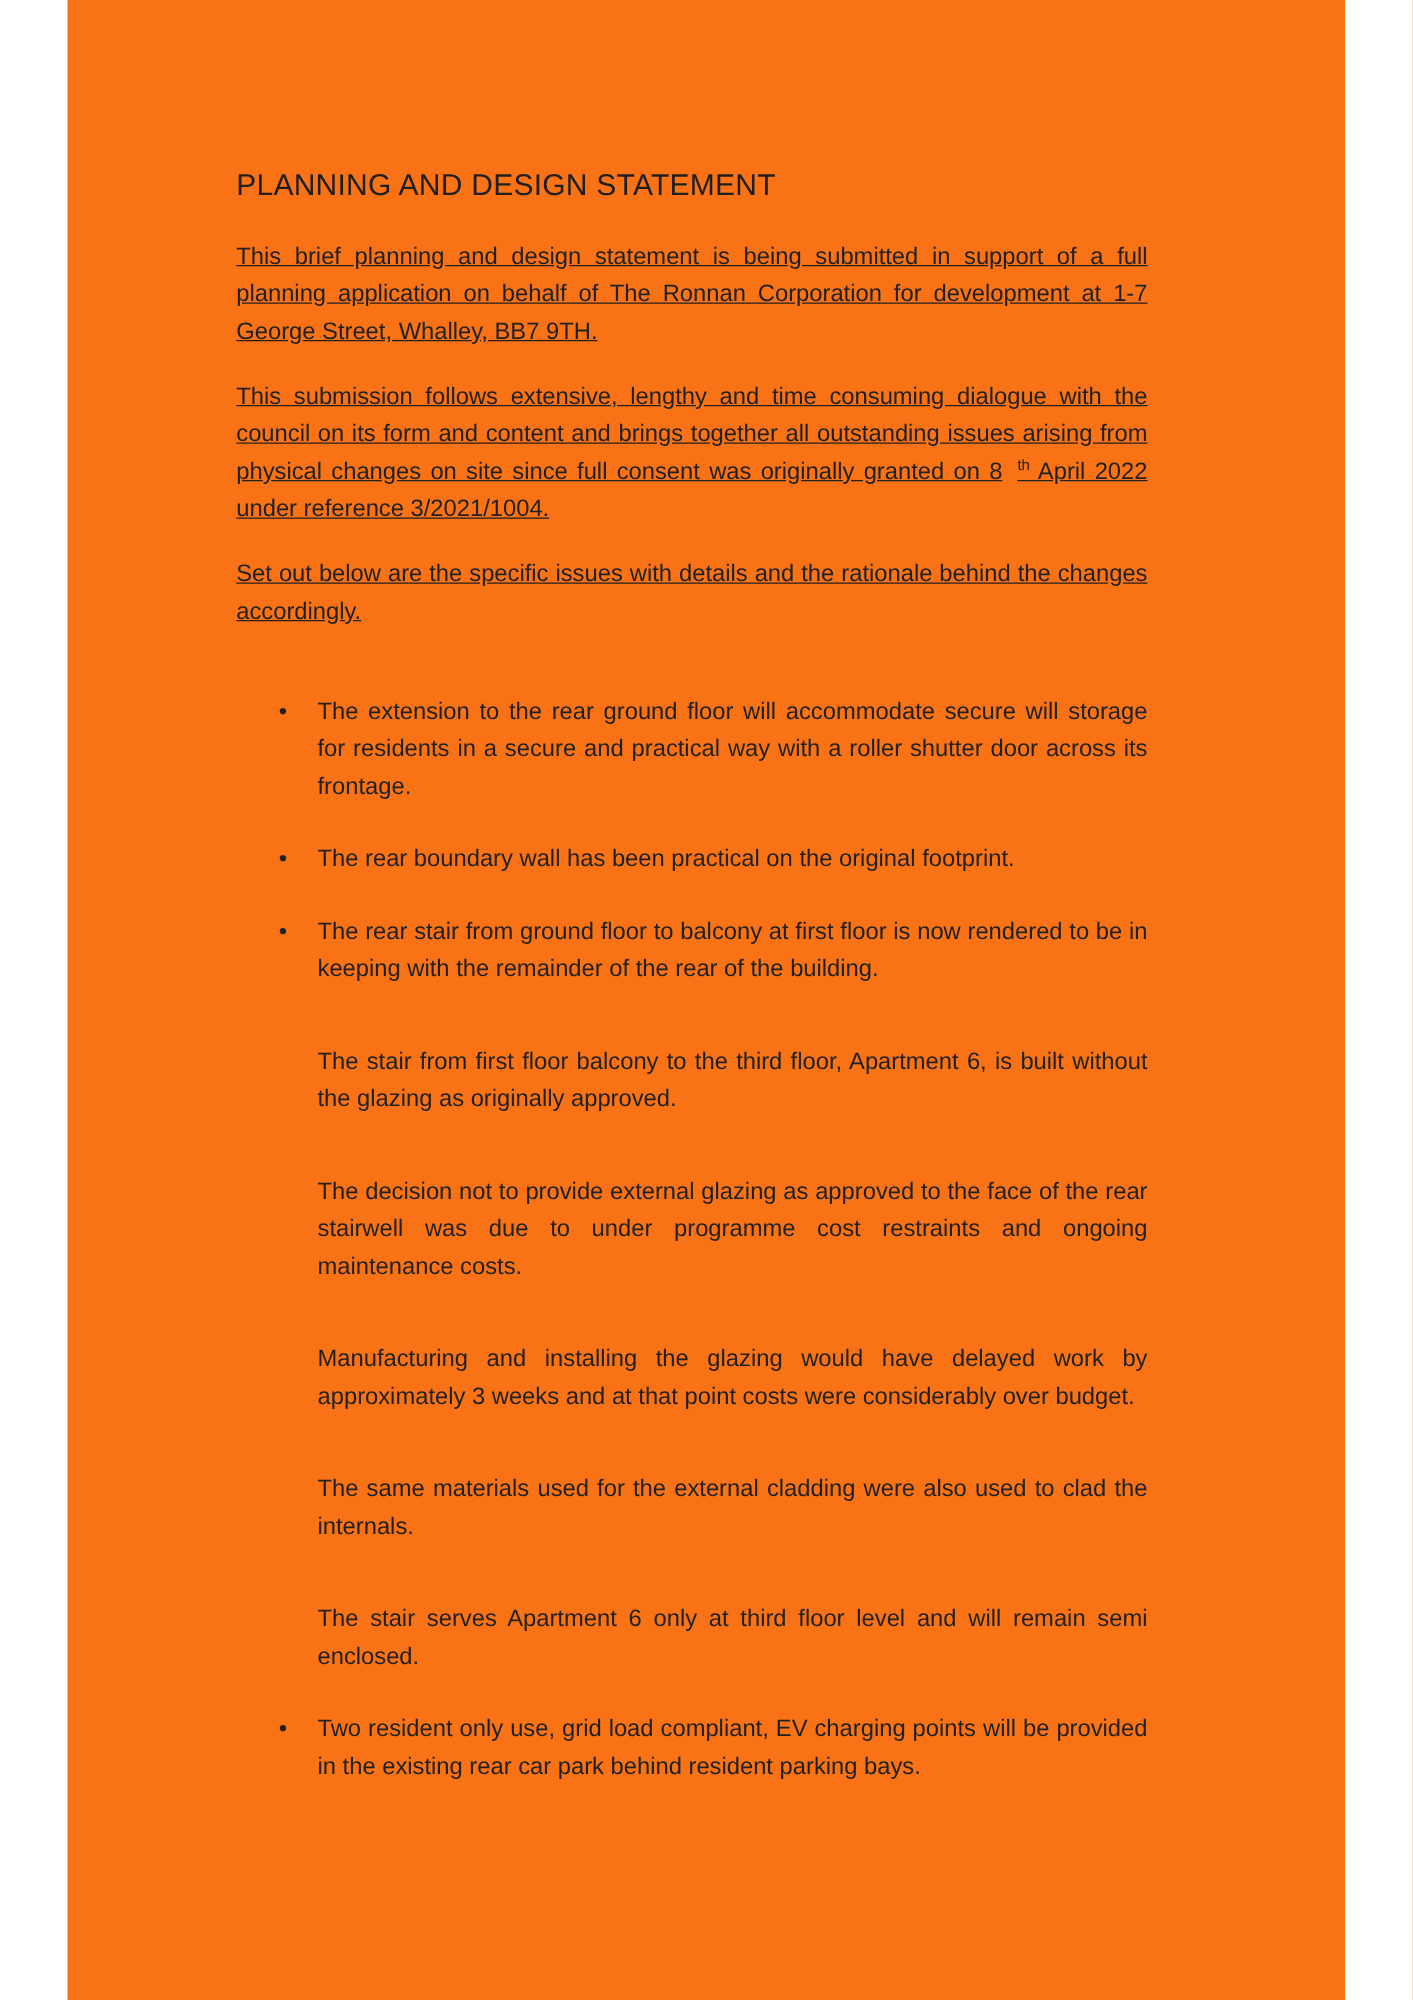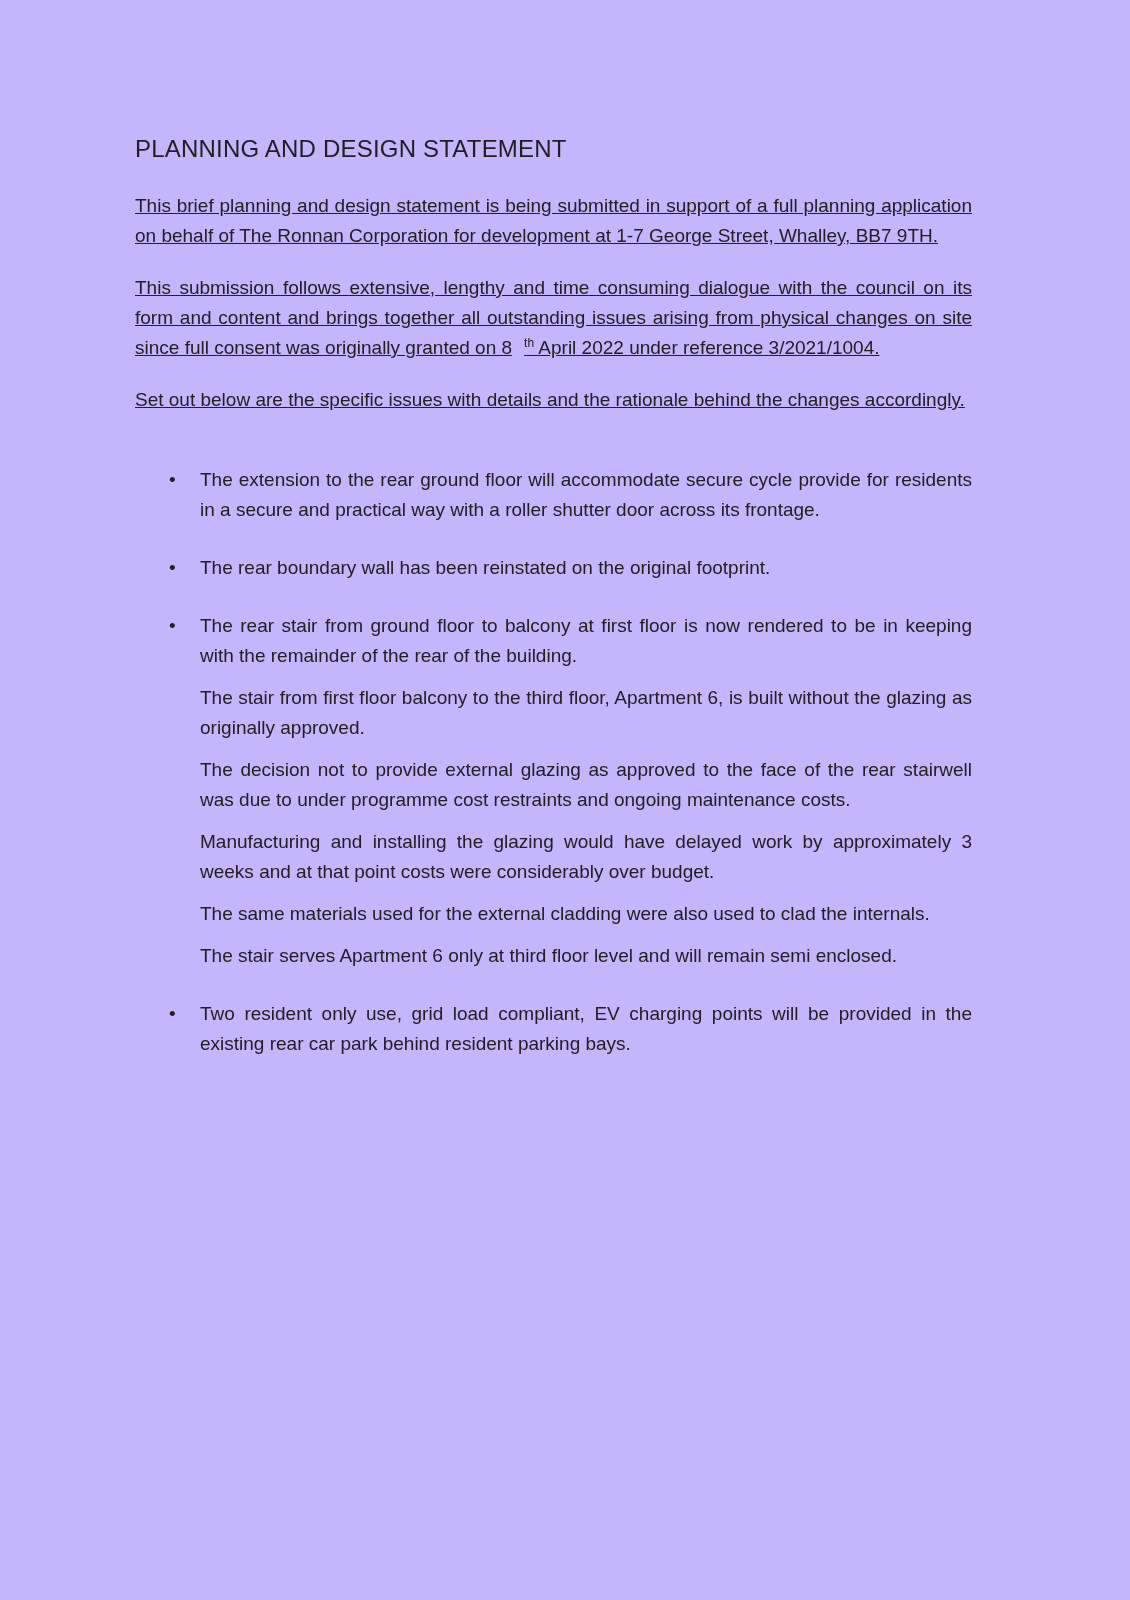--- a/index.html
+++ b/index.html
@@ -2,24 +2,24 @@
 <html><head>
 <meta charset="utf-8">
 <style>
   * { margin: 0; padding: 0; box-sizing: border-box; }
   html, body {
     background: #ffffff;
     font-family: "Liberation Sans", sans-serif;
   }
   .page {
     position: relative;
-    width: 1130px;
+    width: 1022px;
     height: 1600px;
     margin: 0 auto;
-    background: #c4b5fd;
+    background: #f97316;
     color: #212121;
     padding: 135px 158px 80px 135px;
     overflow: hidden;
   }
   .doc-title {
     font-size: 24px;
     font-weight: 400;
     letter-spacing: 0.2px;
     color: #1f1f1f;
     margin-bottom: 28px;
@@ -53,21 +53,21 @@
     font-size: 19px;
     line-height: 30px;
     text-align: justify;
     color: #212121;
   }
   .sub-para {
     font-size: 19px;
     line-height: 30px;
     text-align: justify;
     color: #212121;
-    margin-top: 12px;
+    margin-top: 44px;
   }
   sup.ordinal {
     font-size: 12px;
     vertical-align: super;
     line-height: 0;
     margin-left: 12px;
   }
 </style>
 </head>
 <body>
@@ -80,28 +80,28 @@
 
   <p class="para"><span>This submission follows extensive, lengthy and time consuming dialogue with the council on its form and content and brings together all outstanding issues arising from physical changes on site since full consent was originally granted on 8</span><sup class="ordinal">th</sup><span> April 2022 under reference 3/2021/1004.</span></p>
 
   <p class="para">Set out below are the specific issues with details and the rationale behind the changes accordingly.</p>
 
   <ul class="bullet-list">
 
     <li class="bullet-item">
       <span class="bullet-marker">•</span>
       <div class="li-body">
-        <p class="li-text">The extension to the rear ground floor will accommodate secure cycle provide for residents in a secure and practical way with a roller shutter door across its frontage.</p>
+        <p class="li-text">The extension to the rear ground floor will accommodate secure will storage for residents in a secure and practical way with a roller shutter door across its frontage.</p>
       </div>
     </li>
 
     <li class="bullet-item">
       <span class="bullet-marker">•</span>
       <div class="li-body">
-        <p class="li-text">The rear boundary wall has been reinstated on the original footprint.</p>
+        <p class="li-text">The rear boundary wall has been practical on the original footprint.</p>
       </div>
     </li>
 
     <li class="bullet-item">
       <span class="bullet-marker">•</span>
       <div class="li-body">
         <p class="li-text">The rear stair from ground floor to balcony at first floor is now rendered to be in keeping with the remainder of the rear of the building.</p>
         <p class="sub-para">The stair from first floor balcony to the third floor, Apartment 6, is built without the glazing as originally approved.</p>
         <p class="sub-para">The decision not to provide external glazing as approved to the face of the rear stairwell was due to under programme cost restraints and ongoing maintenance costs.</p>
         <p class="sub-para">Manufacturing and installing the glazing would have delayed work by approximately 3 weeks and at that point costs were considerably over budget.</p>

